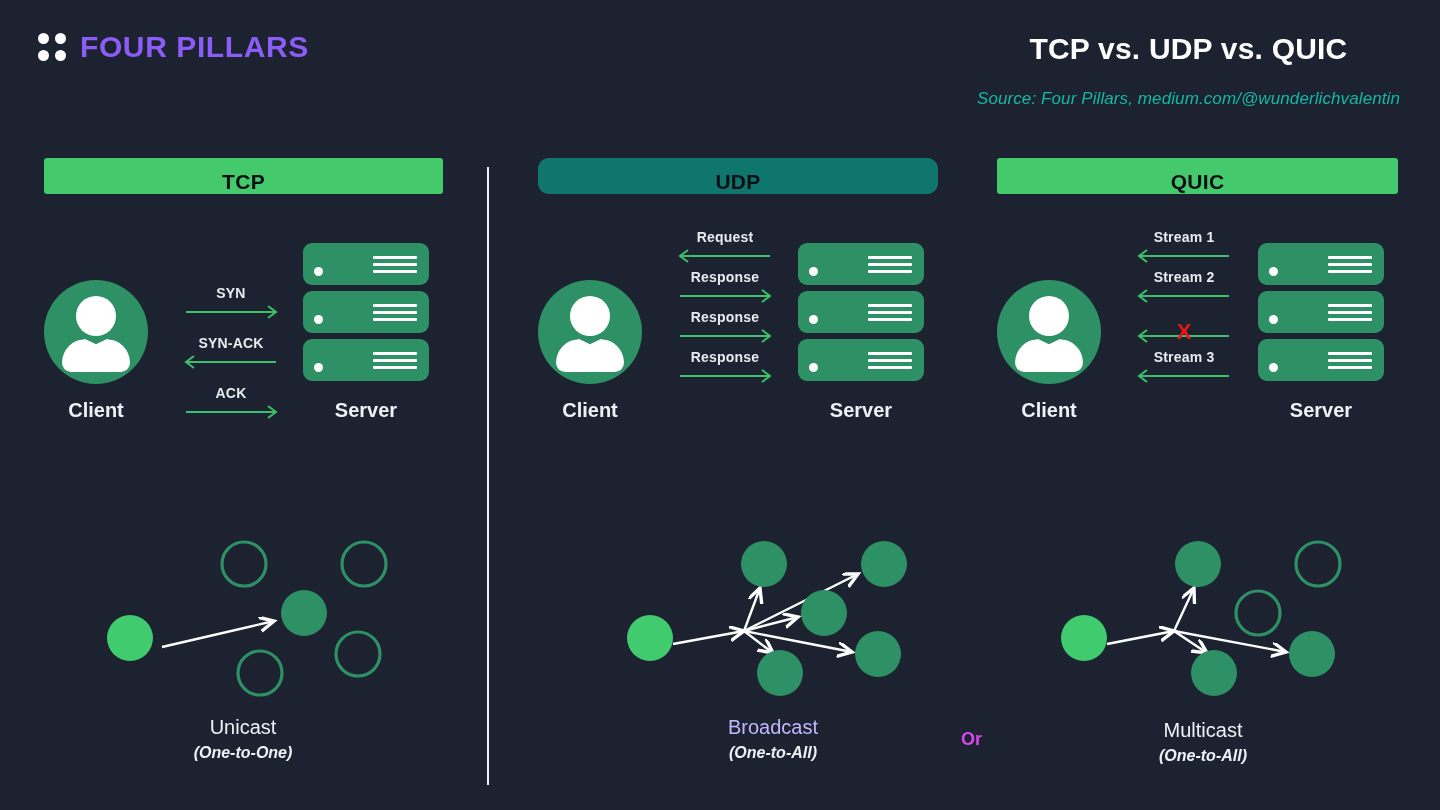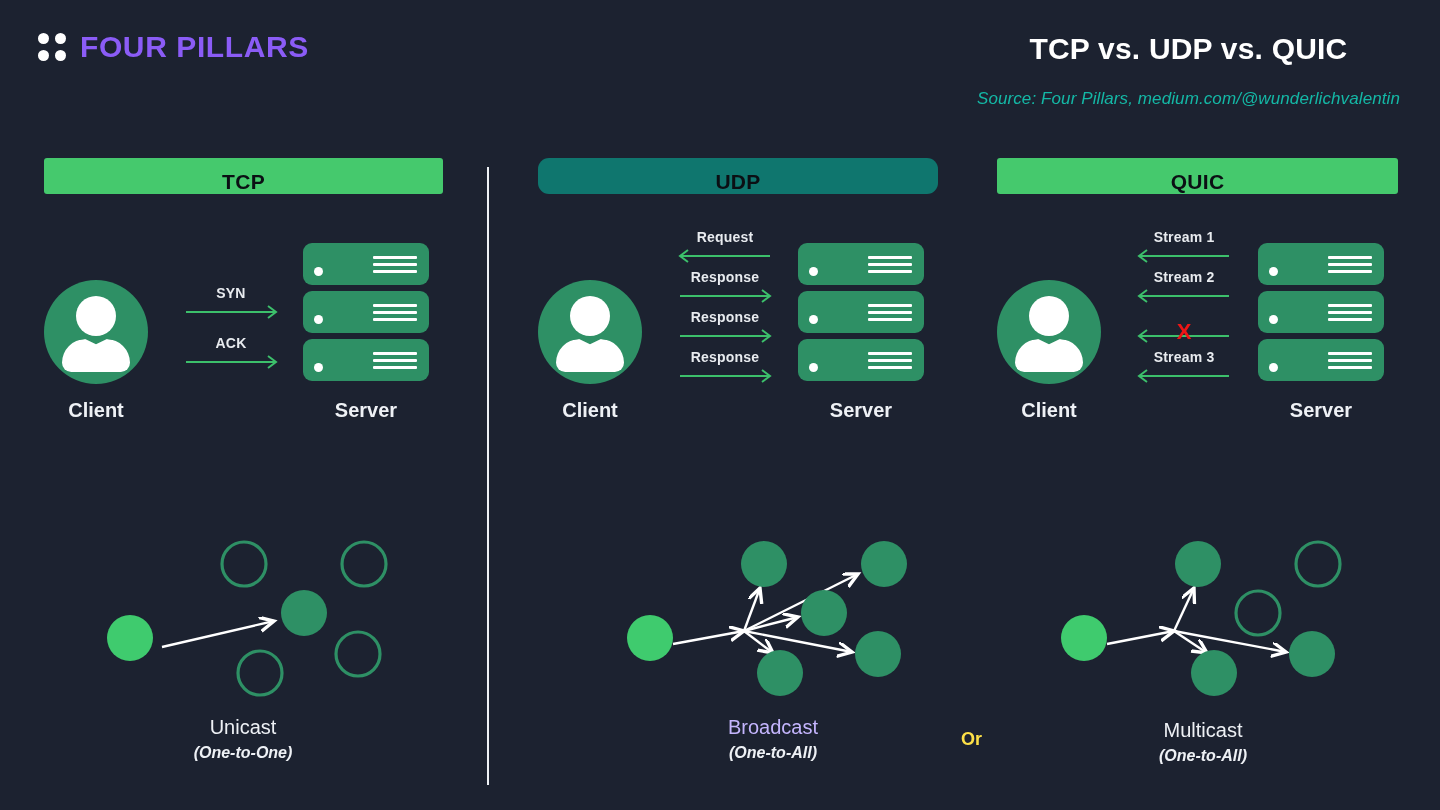--- a/index.html
+++ b/index.html
@@ -116,20 +116,27 @@
           </div>
         </div>
       </div>
       <div class="nodelabel" style="left: 298px; top: 399px; width: 136px; color: rgb(238, 241, 245);">Server</div>
       <div class="msgcol" style="left: 184px; top: 253px; width: 94px; margin-top: 36px;">
         <div class="msgrow" style="height: 50px;">
           <div class="mlabel">SYN</div>
           <svg width="94" height="14">
             <line x1="2" y1="7" x2="92" y2="7" stroke="#3cc06b" stroke-width="2"></line>
             <polyline points="84,1 92,7 84,13" fill="none" stroke="#3cc06b" stroke-width="2"></polyline>
+          </svg>
+        </div>
+        <div class="msgrow" style="height: 50px;">
+          <div class="mlabel">SYN-ACK</div>
+          <svg width="94" height="14">
+            <line x1="2" y1="7" x2="92" y2="7" stroke="#3cc06b" stroke-width="2"></line>
+            <polyline points="10,1 2,7 10,13" fill="none" stroke="#3cc06b" stroke-width="2"></polyline>
           </svg>
         </div>
         <div class="msgrow" style="height: 50px;">
           <div class="mlabel">ACK</div>
           <svg width="94" height="14">
             <line x1="2" y1="7" x2="92" y2="7" stroke="#3cc06b" stroke-width="2"></line>
             <polyline points="84,1 92,7 84,13" fill="none" stroke="#3cc06b" stroke-width="2"></polyline>
           </svg>
         </div>
       </div>
@@ -318,16 +325,16 @@
           <circle cx="160" cy="44" r="23" fill="#2e9065"></circle>
           <circle cx="280" cy="44" r="22" fill="none" stroke="#2e9065" stroke-width="3.2"></circle>
           <circle cx="220" cy="93" r="22" fill="none" stroke="#2e9065" stroke-width="3.2"></circle>
           <circle cx="176" cy="153" r="23" fill="#2e9065"></circle>
           <circle cx="274" cy="134" r="23" fill="#2e9065"></circle>
           <circle cx="46" cy="118" r="23" fill="#3fcb6e"></circle>
         </svg>
       </div>
       <div class="cast-title" style="left: 1058px; top: 719px; width: 290px; color: rgb(238, 241, 245);">Multicast</div>
       <div class="cast-sub" style="left: 1058px; top: 747px; width: 290px; color: rgb(238, 241, 245);">(One-to-All)</div>
-      <div class="or-label" style="left: 961px; top: 729px; color: #fde047;">Or</div>
+      <div class="or-label" style="left: 961px; top: 729px; color: #d946ef;">Or</div>
     </div>
 
 </div>
 
 </body></html>

